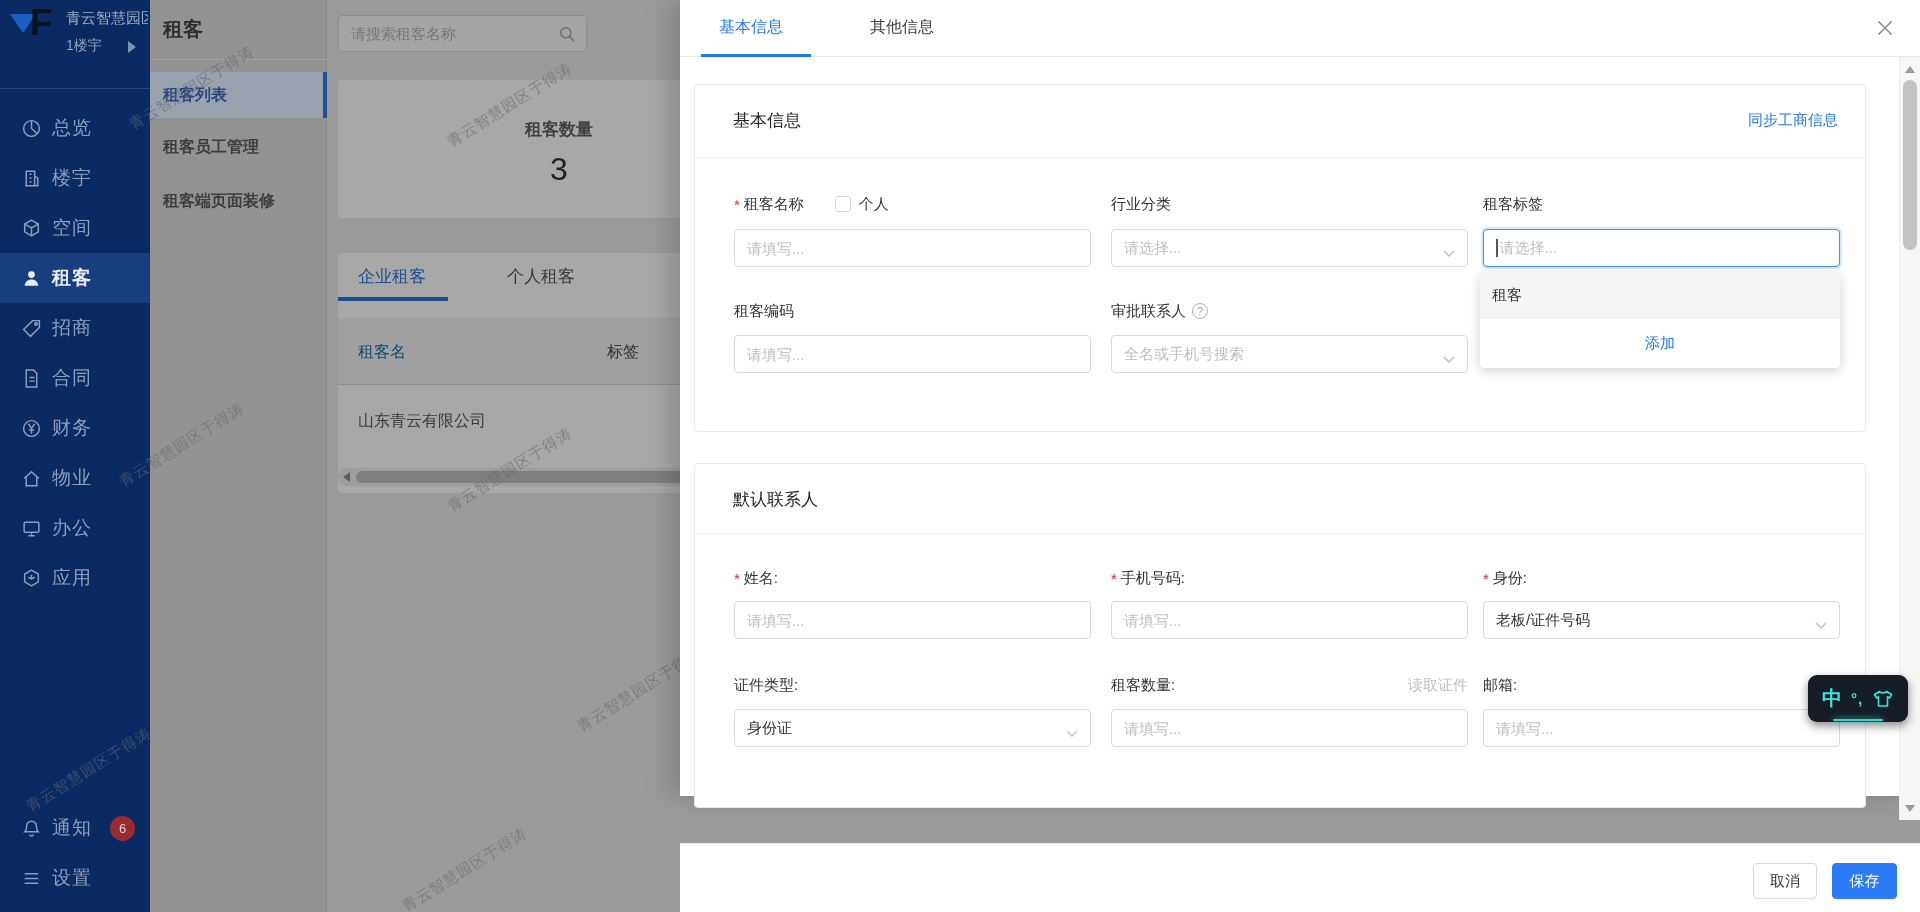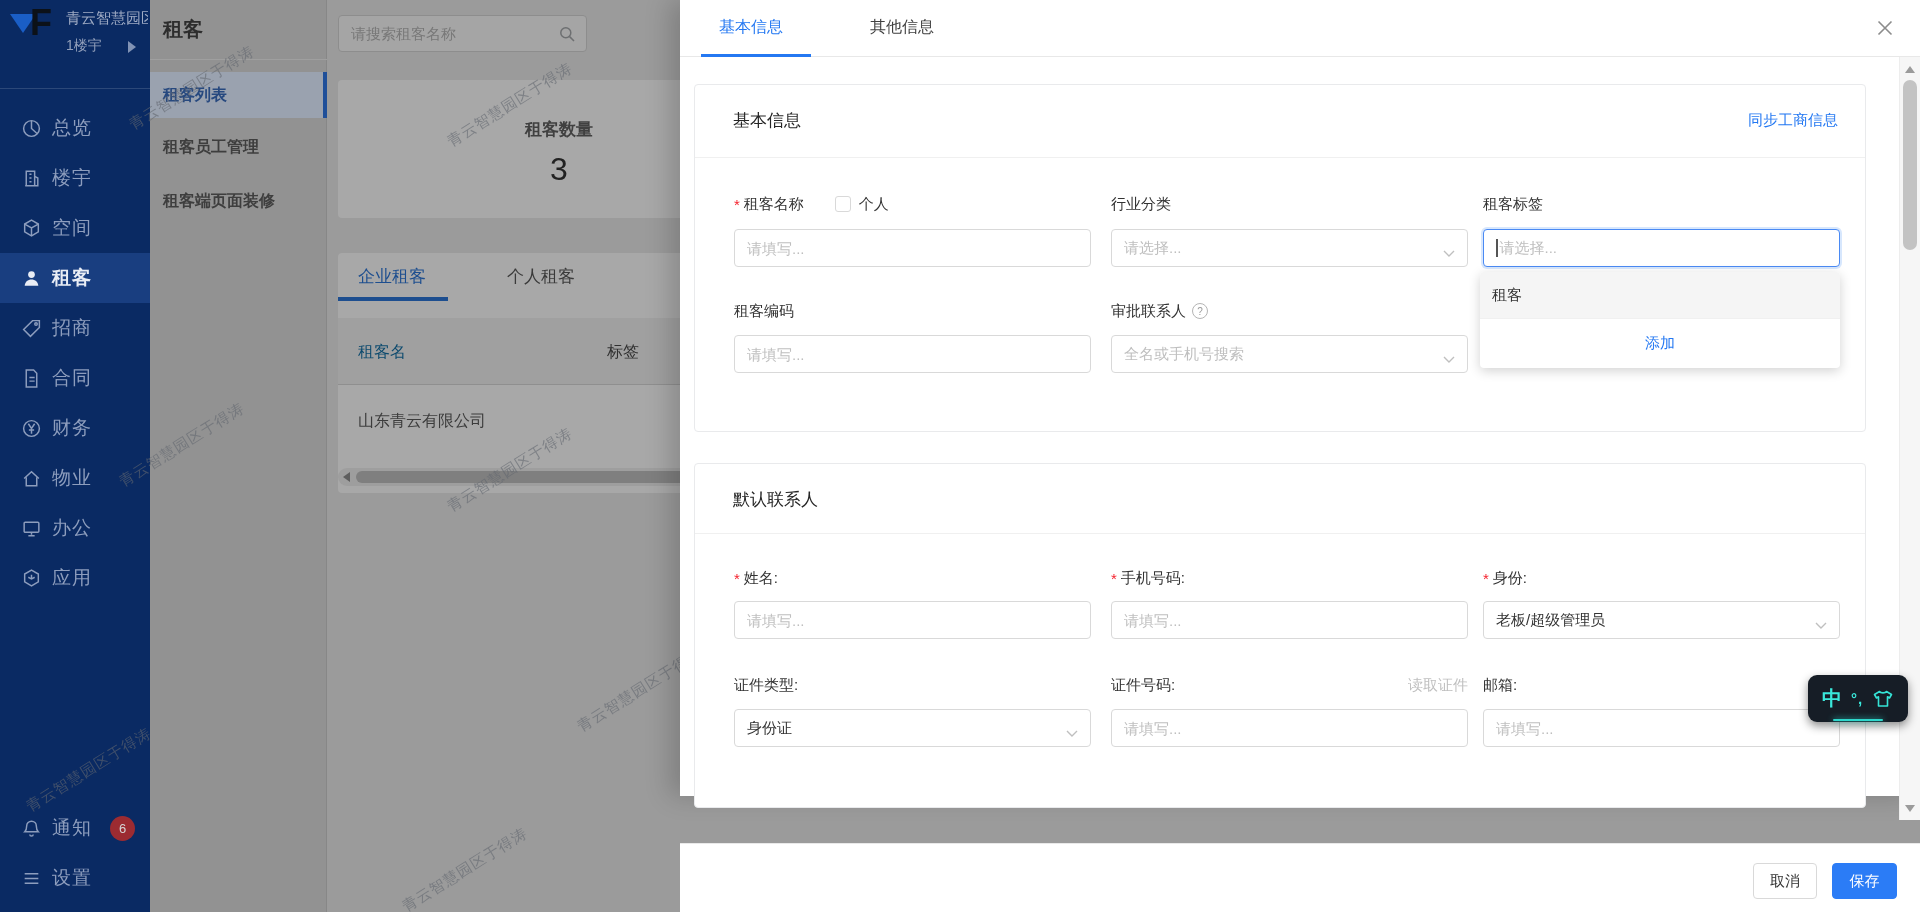--- a/index.html
+++ b/index.html
@@ -389,31 +389,31 @@
         <span>身份:</span>
       </div>
 
       <div class="fld-input c1" style="top:137px">
         <input placeholder="请填写..." style="">
       </div>
       <div class="fld-input c2" style="top:137px">
         <input placeholder="请填写..." style="">
       </div>
       <div class="fld-input c3" style="top:137px">
-        <span class="sel-val">老板/超级管理员</span>
+        <span class="sel-val">老板/证件号码</span>
         <span class="chev"><svg viewBox="0 0 12 8" fill="none" stroke="#bfbfbf" stroke-width="1.4">
               <path d="M1 1l5 5 5-5"></path>
             </svg></span>
       </div>
 
       <div class="fld-label c1" style="top:211px">
         <span>证件类型:</span>
       </div>
       <div class="fld-label lbl-split c2" style="top:211px">
-        <span>证件号码:</span>
+        <span>租客数量:</span>
         <span class="read-cert">读取证件</span>
       </div>
       <div class="fld-label c3" style="top:211px">
         <span>邮箱:</span>
       </div>
 
       <div class="fld-input c1" style="top:245px">
         <span class="sel-val">身份证</span>
         <span class="chev"><svg viewBox="0 0 12 8" fill="none" stroke="#bfbfbf" stroke-width="1.4">
               <path d="M1 1l5 5 5-5"></path>

